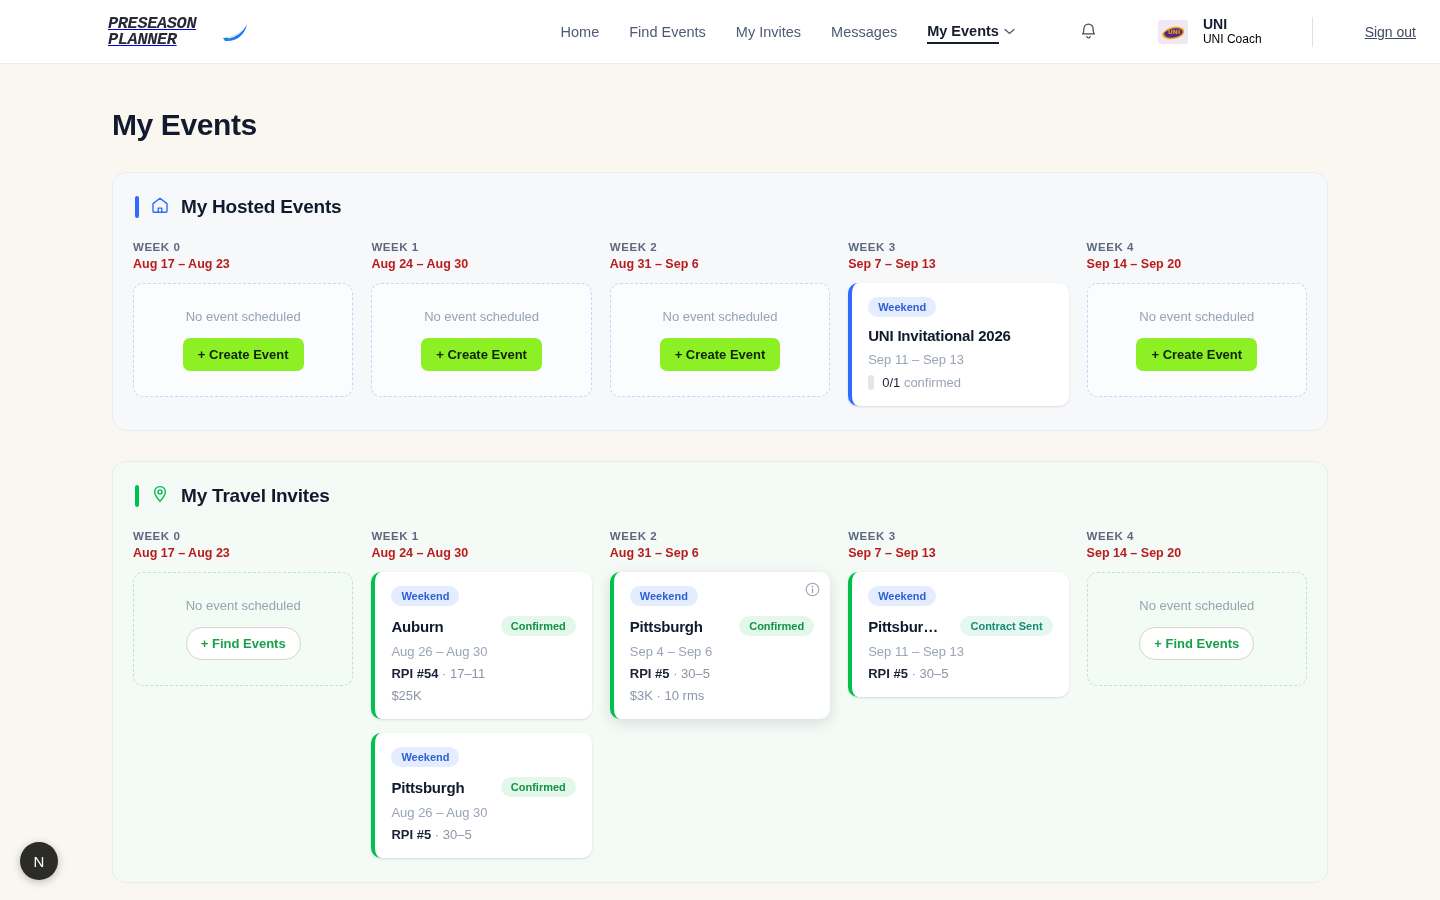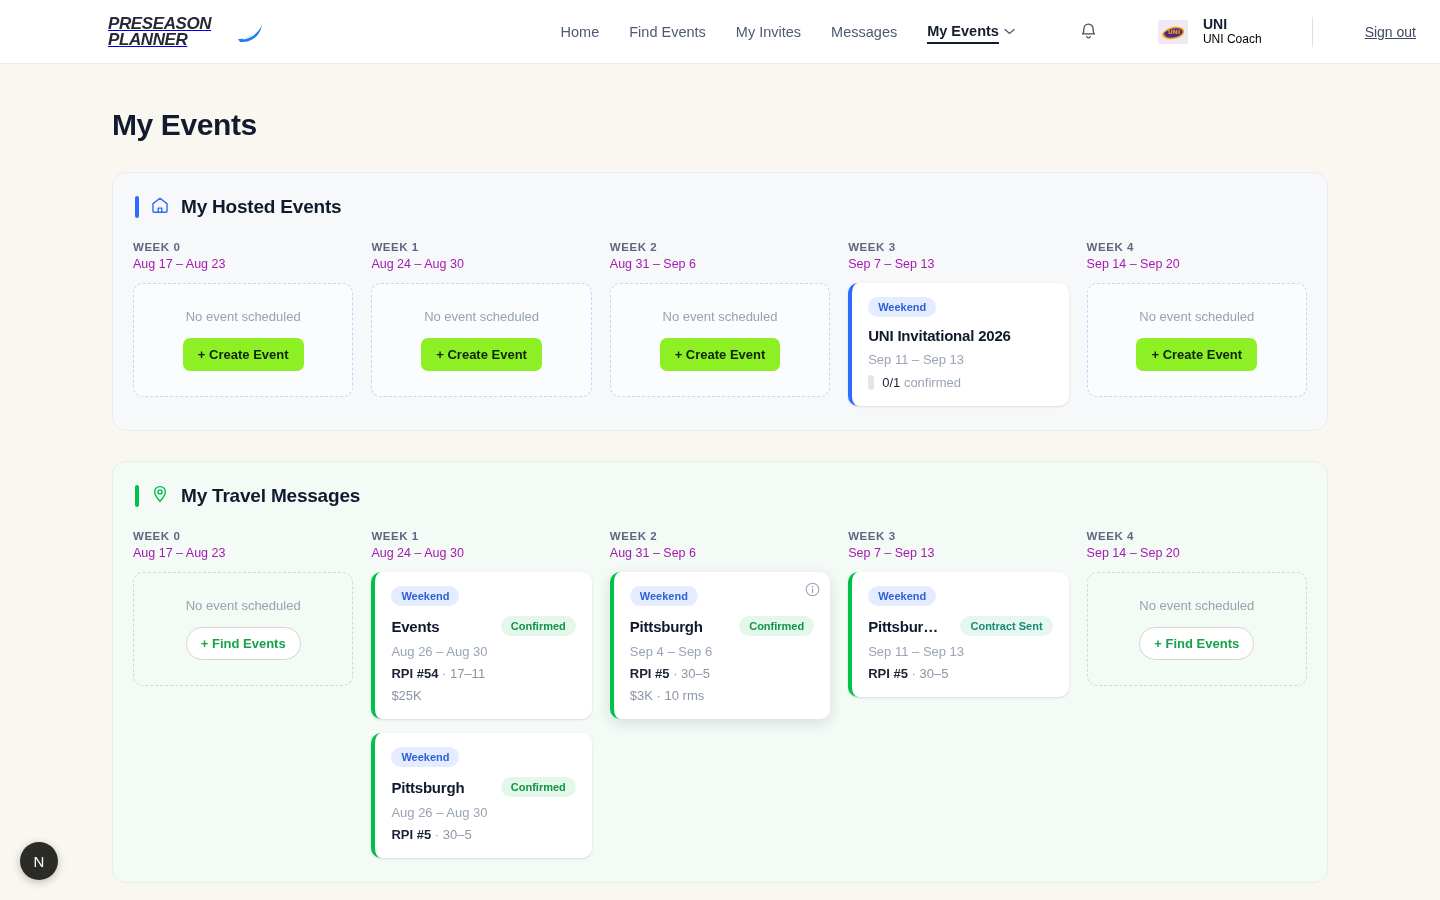--- a/index.html
+++ b/index.html
@@ -12,21 +12,21 @@
   }
 
   
   .topbar {
     height: 64px; width: 1440px;
     background: #ffffff;
     display: flex; align-items: center;
     padding: 0 24px 0 108px;
     border-bottom: 1px solid #eeeae1;
   }
-  .logo { display: flex; align-items: center; gap: 20px; user-select: none; }
+  .logo { display: flex; align-items: center; gap: 20px; user-select: none; font-family: Liberation Mono, monospace; }
   .logo-text { display: flex; flex-direction: column; line-height: 0.92; }
   .logo-line {
     font-weight: 800; font-style: italic; letter-spacing: -0.4px;
     color: #262b33; font-size: 17px;
   }
   .logo-line.l2 { font-size: 17px; }
   .logo-swoosh { margin-left: 1px; }
 
   .nav { display: flex; align-items: center; gap: 30px; margin-left: auto; }
   .nav-link {
@@ -68,21 +68,21 @@
   .panel.travel { background: #f4faf5; border: 1px solid #e2f0e6; }
 
   .panel-head { display: flex; align-items: center; gap: 11px; margin: 0 0 22px 2px; }
   .accent-bar { width: 4px; height: 22px; border-radius: 2px; }
   .accent-bar.blue { background: #2f6bff; }
   .accent-bar.green { background: #00c24a; }
   .panel-title { font-size: 19px; font-weight: 800; letter-spacing: -0.2px; color: #101a2e; }
 
   .weeks { display: grid; grid-template-columns: repeat(5, 1fr); gap: 18px; }
   .wk-label { font-size: 11.5px; font-weight: 700; letter-spacing: 0.55px; color: #5d6880; }
-  .wk-range { font-size: 12.5px; color: #a21caf; margin-top: 4px; }
+  .wk-range { font-size: 12.5px; color: #b91c1c; margin-top: 4px; font-weight: bold; }
   .wk-col { display: flex; flex-direction: column; }
   .wk-slot { margin-top: 12px; display: flex; flex-direction: column; gap: 14px; }
 
   
   .empty {
     min-height: 114px; border-radius: 10px;
     display: flex; flex-direction: column; align-items: center; justify-content: center;
     gap: 14px;
   }
   .empty.hosted { border: 1.6px dashed #c3d6f7; background: #fbfcfe; }
@@ -283,39 +283,39 @@
 
 <section class="panel travel">
   <div class="panel-head">
     <span class="accent-bar green"></span>
     <span>
       <svg width="20" height="20" viewBox="0 0 20 20">
         <path d="M10 2.6 c3 0 5.3 2.3 5.3 5.2 C15.3 11.6 10 17.4 10 17.4 S4.7 11.6 4.7 7.8 C4.7 4.9 7 2.6 10 2.6 Z" fill="none" stroke="#00b84a" stroke-width="1.4"></path>
         <circle cx="10" cy="7.9" r="2" fill="none" stroke="#00b84a" stroke-width="1.4"></circle>
       </svg>
     </span>
-    <span class="panel-title">My Travel Messages</span>
+    <span class="panel-title">My Travel Invites</span>
   </div>
   <div class="weeks" id="travel-weeks">
       <div class="wk-col">
         <div class="wk-label">WEEK 0</div>
         <div class="wk-range">Aug 17 – Aug 23</div>
         <div class="wk-slot">
           <div class="empty travel">
             <div class="empty-text">No event scheduled</div>
             <button class="btn-find">+ Find Events</button>
           </div>
         </div>
       </div>
       <div class="wk-col">
         <div class="wk-label">WEEK 1</div>
         <div class="wk-range">Aug 24 – Aug 30</div>
         <div class="wk-slot">
           <div class="card travel"><span class="badge-weekend">Weekend</span><div class="card-row">
-              <div class="card-title">Events</div>
+              <div class="card-title">Auburn</div>
               <span class="status confirmed">Confirmed</span>
             </div><div class="card-dates">Aug 26 – Aug 30</div><div class="card-meta"><b>RPI #54</b> · 17–11</div><div class="card-cost">$25K</div></div>
           <div class="card travel"><span class="badge-weekend">Weekend</span><div class="card-row">
               <div class="card-title">Pittsburgh</div>
               <span class="status confirmed">Confirmed</span>
             </div><div class="card-dates">Aug 26 – Aug 30</div><div class="card-meta"><b>RPI #5</b> · 30–5</div></div>
         </div>
       </div>
       <div class="wk-col">
         <div class="wk-label">WEEK 2</div>

